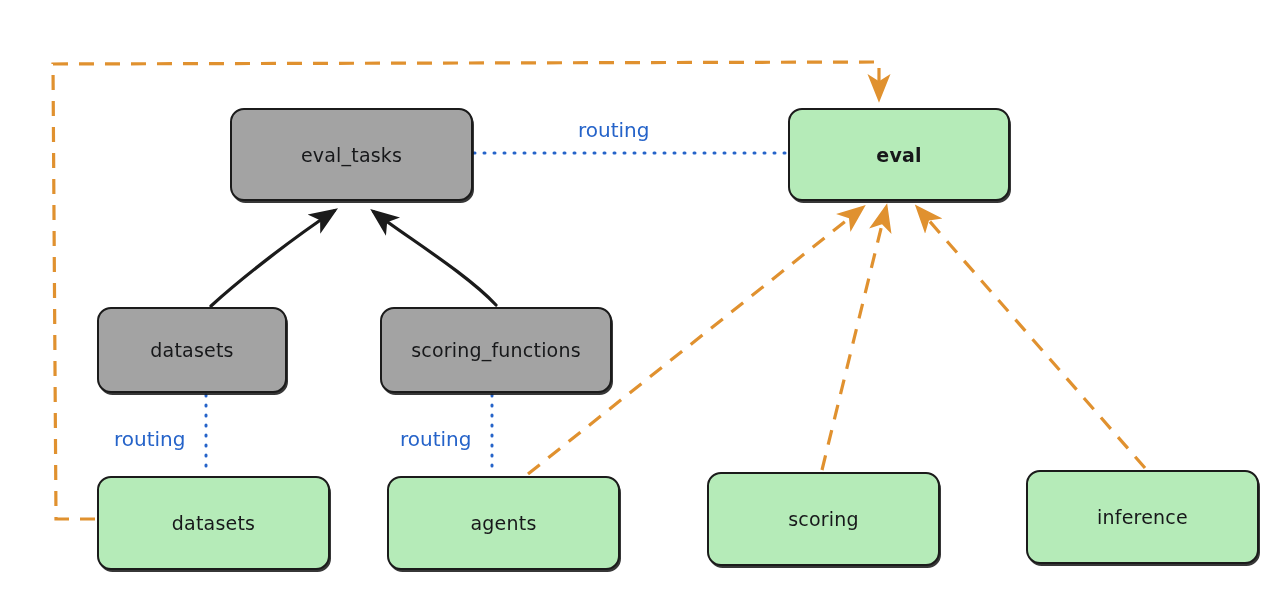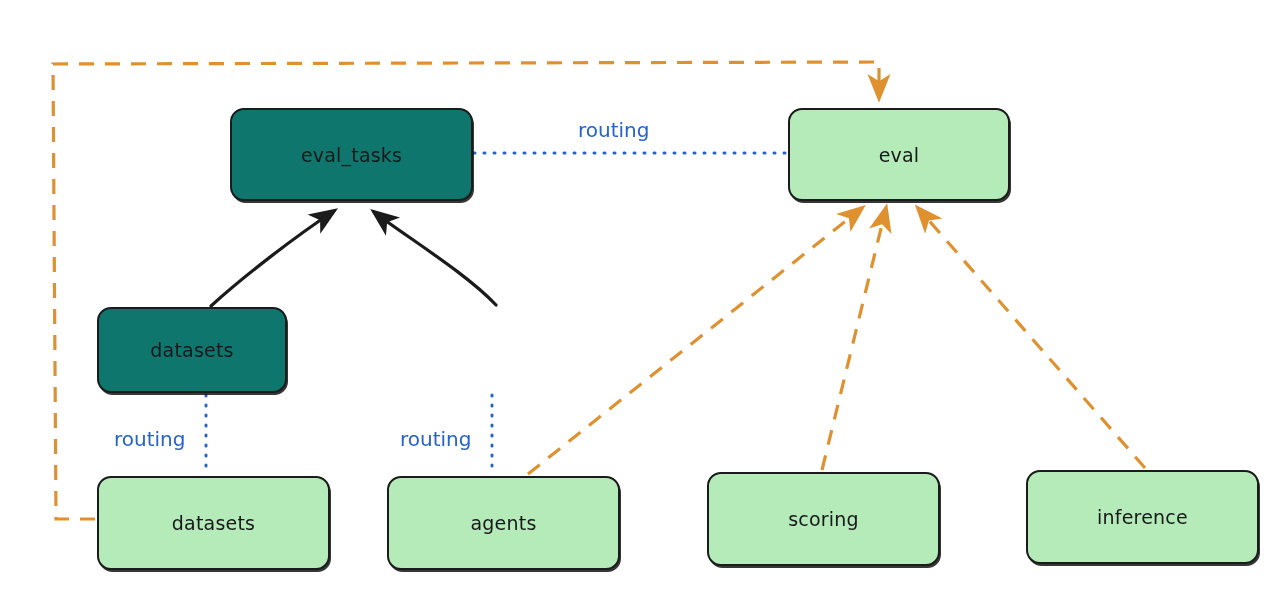--- a/index.html
+++ b/index.html
@@ -32,21 +32,21 @@
     display: flex;
     align-items: center;
     justify-content: center;
     text-align: center;
     color: #17181a;
     font-size: 19px;
     letter-spacing: 0.2px;
     font-family: "DejaVu Sans", sans-serif;
     box-shadow: 1.5px 2.5px 0 -0.5px rgba(20,20,20,0.85);
   }
-  .node-blue { background: #0f766e; }
+  .node-blue { background: #a3a3a3; }
   .node-green { background: #b5ebb8; }
   .node-label {
     display: block;
     pointer-events: none;
     white-space: nowrap;
   }
   .edge-label {
     position: absolute;
     color: #2563c9;
     font-size: 20px;
@@ -85,28 +85,31 @@
 
     <path d="M822,470 L886,208" fill="none" stroke="#e0912f" stroke-width="3.2" stroke-linecap="butt" stroke-dasharray="15 11" marker-end="url(#arrow-orange)"></path>
 
     <path d="M1145,468 L918,208" fill="none" stroke="#e0912f" stroke-width="3.2" stroke-linecap="butt" stroke-dasharray="15 11" marker-end="url(#arrow-orange)"></path>
   </svg>
 
   <div class="node node-blue" style="left:230px; top:108px; width:243px; height:93px;">
     <span class="node-label">eval_tasks</span>
   </div>
 
-  <div class="node node-green" style="left:788px; top:108px; width:222px; height:93px;">
+  <div class="node node-green" style="left:788px; top:108px; width:222px; height:93px;font-weight:bold;">
     <span class="node-label">eval</span>
   </div>
 
   <div class="node node-blue" style="left:97px; top:307px; width:190px; height:86px;">
     <span class="node-label">datasets</span>
   </div>
 
+  <div class="node node-blue" style="left:380px; top:307px; width:232px; height:86px;">
+    <span class="node-label">scoring_functions</span>
+  </div>
 
   <div class="node node-green" style="left:97px; top:476px; width:233px; height:94px;">
     <span class="node-label">datasets</span>
   </div>
 
   <div class="node node-green" style="left:387px; top:476px; width:233px; height:94px;">
     <span class="node-label">agents</span>
   </div>
 
   <div class="node node-green" style="left:707px; top:472px; width:233px; height:94px;">

